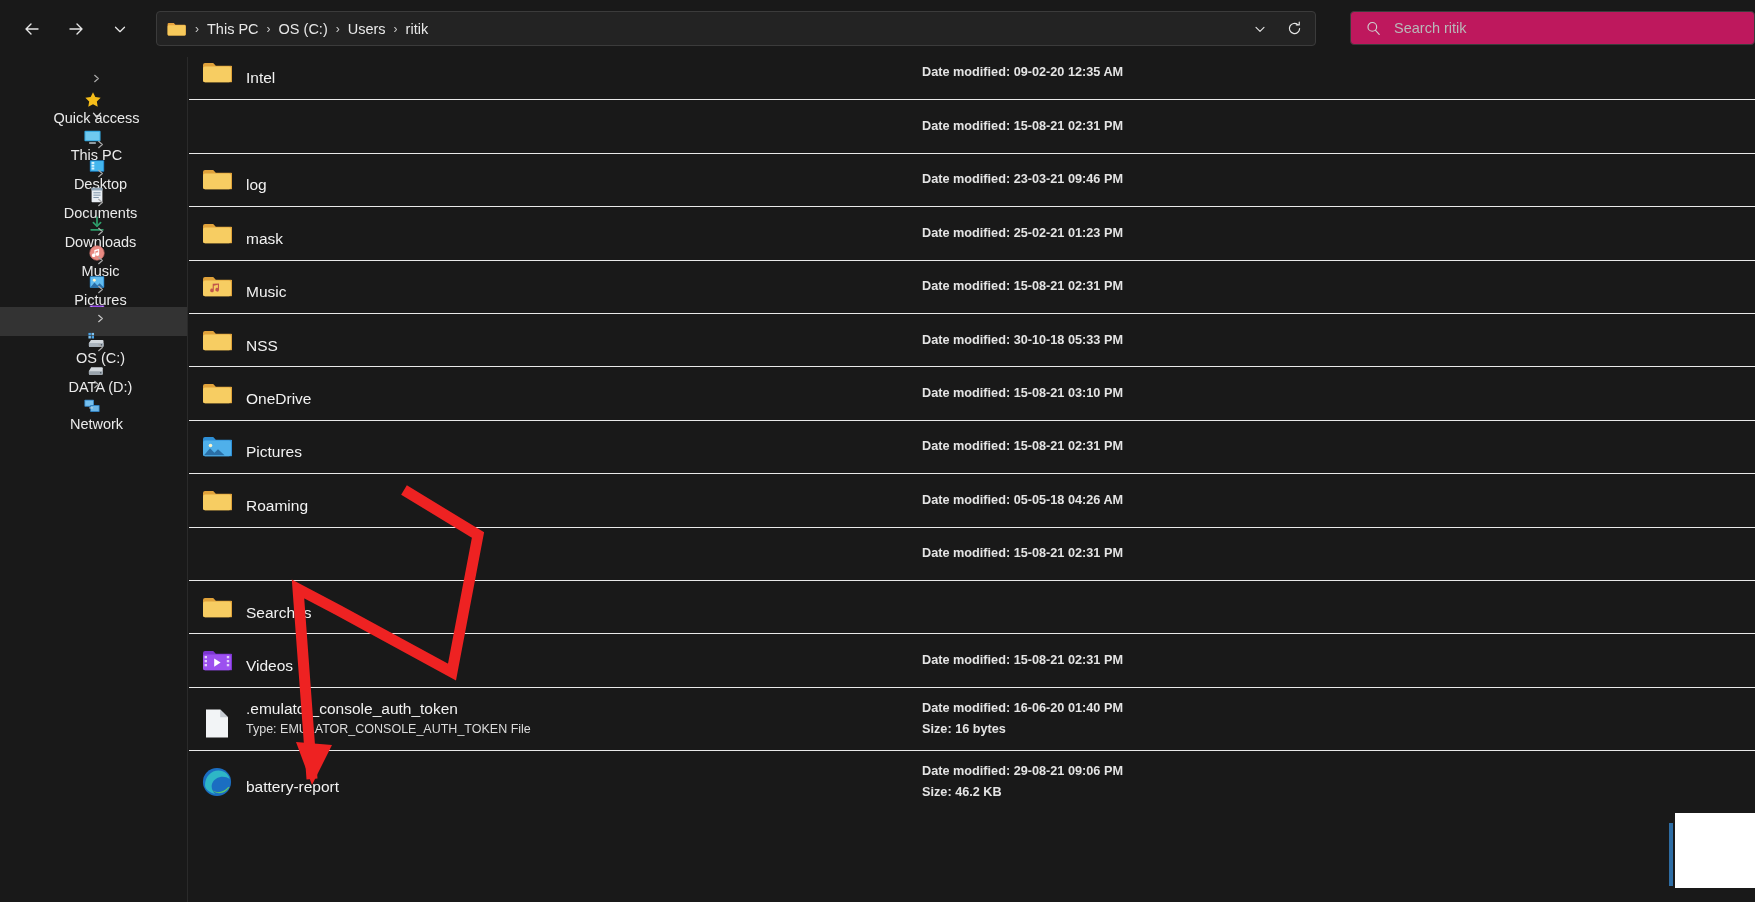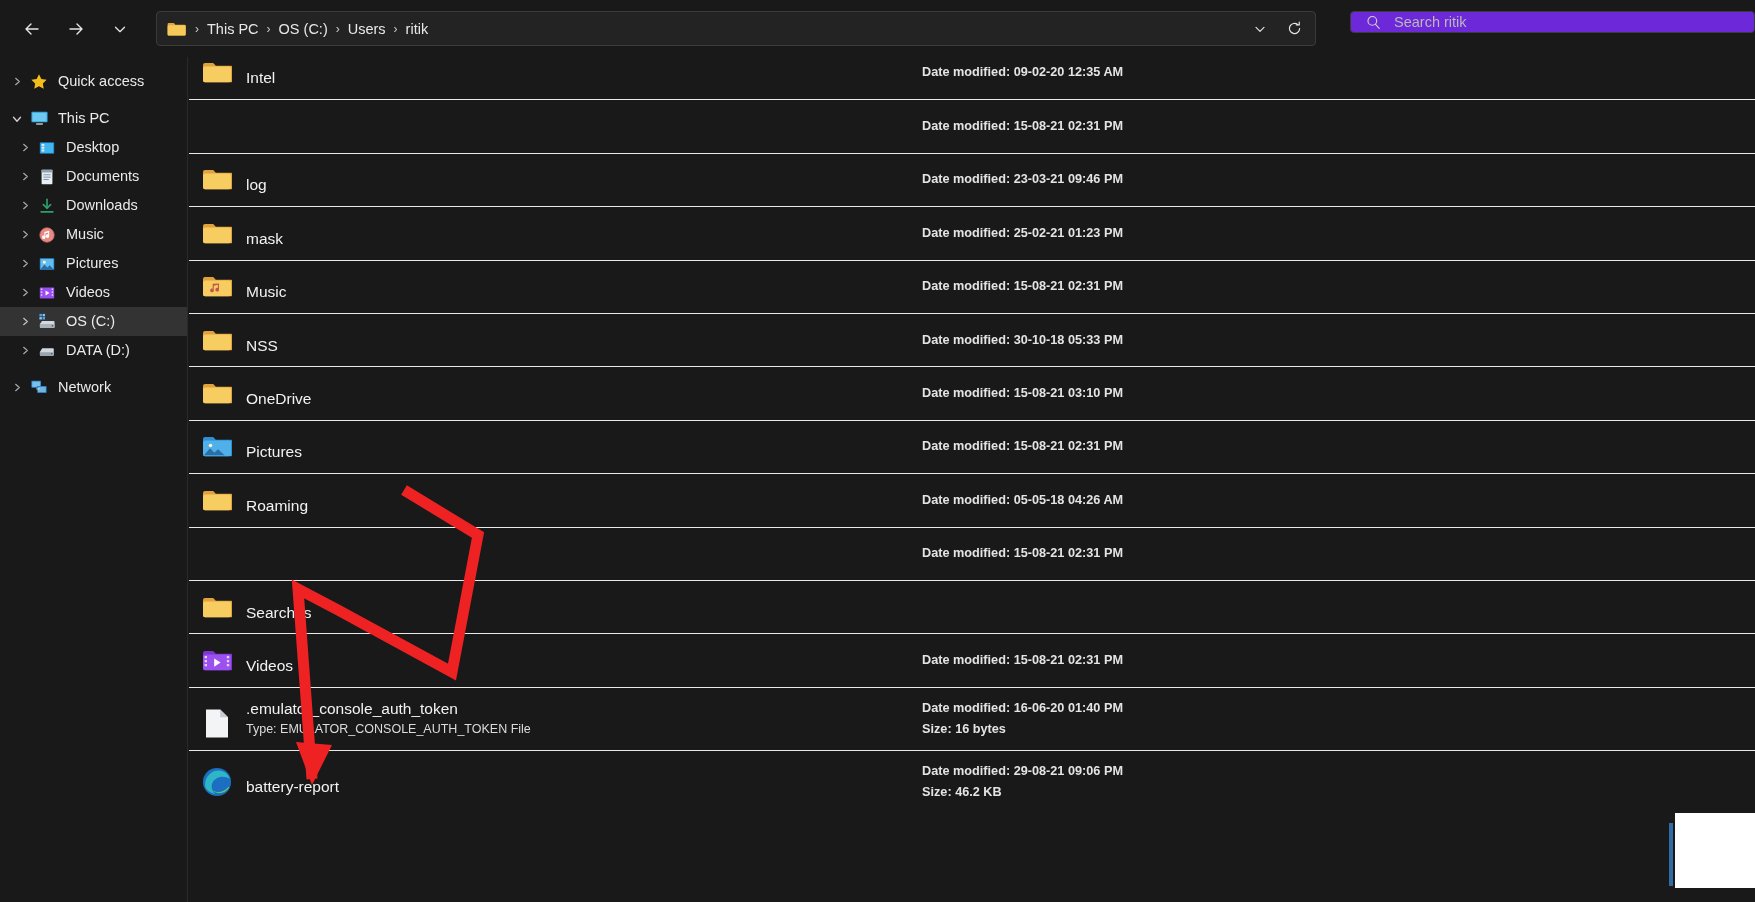--- a/index.html
+++ b/index.html
@@ -44,38 +44,38 @@
     display: flex; align-items: center;
   }
   .addr-right { display: flex; align-items: center; margin-right: 4px;}
   .addr-ico {
     width: 34px; height: 30px; display: flex; align-items: center; justify-content: center;
     color: #e6e6e6;
   }
 
   .searchbox {
     position: absolute; left: 1350px; top: 11px;
-    width: 405px; height: 22px;
+    width: 405px; height: 34px;
     border: 1px solid #3b3b3b;
-    background: #6d28d9; border-radius: 4px;
+    background: #be185d; border-radius: 4px;
     display: flex; align-items: center;
   }
   .search-ico { margin-left: 14px; margin-right: 12px; color:#cfcfcf; display:flex;}
   .search-ph { color: #b9b9b9; font-size: 14.5px; }
 
   
   .sidebar {
     position: absolute; left: 0; top: 57px; width: 188px; height: 845px;
     background: #191919;
     border-right: 1px solid #2a2a2a;
     padding-top: 10px;
   }
   .srow {
     position: relative; height: 29px; display: flex; align-items: center;
-    color: #eaeaea; font-size: 14.5px; white-space: nowrap;
+    color: #eaeaea; font-size: 14.5px; white-space: nowrap; flex-direction: column;
   }
   .srow.sel { background: #333333; }
   .chev {
     width: 22px; height: 29px; display: flex; align-items: center; justify-content: center;
     color: #a9a9a9; flex: 0 0 22px;
   }
   .sicon { width: 22px; height: 22px; margin-right: 8px; flex:0 0 22px; display:flex; align-items:center; justify-content:center;}
   .sicon svg { display:block; }
   .slabel { line-height: 1; }
   .depth0 { padding-left: 6px; }

